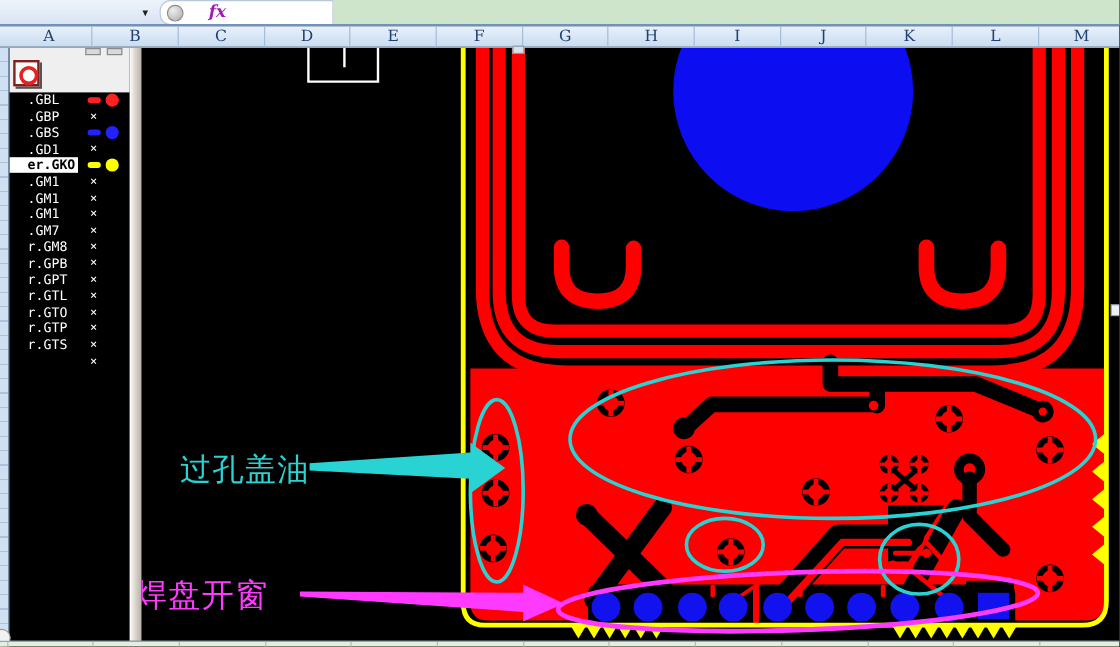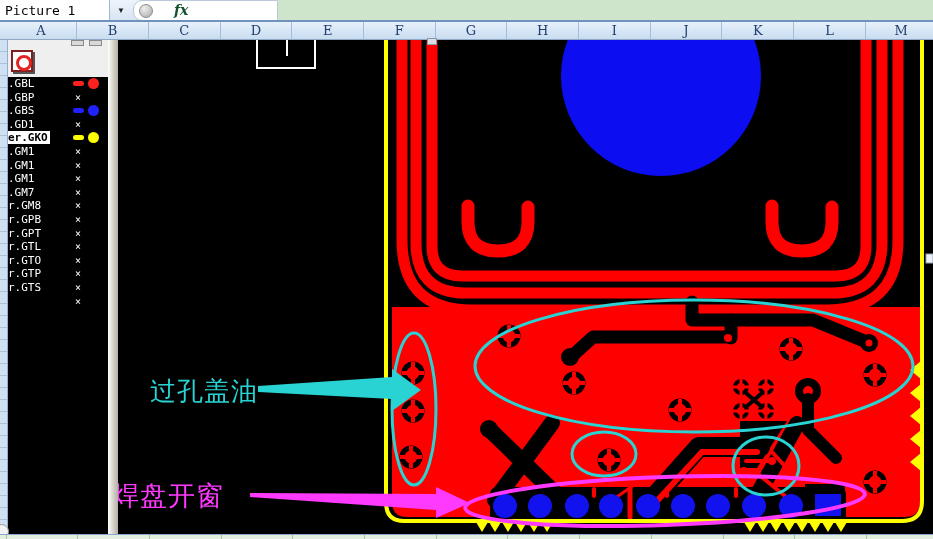--- a/index.html
+++ b/index.html
@@ -11,21 +11,21 @@
   #namebox{position:absolute;left:0;top:0;width:110px;height:21px;background:#fff;
            border-right:1px solid #9fb6ce;font-family:"DejaVu Sans Mono",monospace;
            font-size:13px;color:#000;line-height:21px;padding-left:5px;box-sizing:border-box;}
   #namedrop{position:absolute;left:110px;top:0;width:22px;height:21px;text-align:center;
             line-height:21px;font-size:8px;color:#222;}
   #fbar{position:absolute;left:133px;top:0;width:145px;height:21px;background:#fff;
         border:1px solid #b9c9da;border-radius:9px 0 0 9px;box-sizing:border-box;}
   #fxball{position:absolute;left:5px;top:3px;width:14px;height:14px;border-radius:50%;
           background:radial-gradient(circle at 35% 30%,#efefef,#a8a8a8);border:1px solid #8d8d8d;box-sizing:border-box;}
   #fxlabel{position:absolute;left:40px;top:1px;font-family:"DejaVu Serif",serif;
-           font-style:italic;font-weight:bold;font-size:14px;color:#14532d;}
+           font-style:italic;font-weight:bold;font-size:14px;color:#a21caf;}
   #topgreen{position:absolute;left:278px;top:0;width:655px;height:21px;background:#cfe5cb;}
   #topedge{position:absolute;left:0;top:20px;width:933px;height:2px;background:#6f93bd;}
   
   #colhdr{position:absolute;left:0;top:22px;width:933px;height:18px;
           background:linear-gradient(#e7f1fb,#c9dcf0);border-bottom:1px solid #8fa8c4;box-sizing:border-box;}
   .colcell{position:absolute;top:0;width:71.7px;height:17px;text-align:center;
            font-family:"DejaVu Serif",serif;font-size:13px;color:#21406e;line-height:17px;
            border-right:1px solid #a6bdd8;box-sizing:border-box;}
   
   #rowsliver{position:absolute;left:0;top:40px;width:8px;height:499px;
@@ -38,41 +38,40 @@
   #layerpanel{position:absolute;left:8px;top:40px;width:100px;height:494px;background:#000;}
   #paneltop{position:absolute;left:0;top:0;width:100px;height:37px;background:#efefef;}
   #panelbtn1,#panelbtn2{position:absolute;top:0;width:13px;height:6px;background:#d9d9d9;border:1px solid #8a8a8a;box-sizing:border-box;}
   #panelbtn1{left:63px}#panelbtn2{left:81px}
   #cam-icon{position:absolute;left:3px;top:10px;width:22px;height:22px;background:#fdfdfd;
             border:2px solid #7e2020;box-shadow:2px 2px 0 #555;box-sizing:border-box;}
   #cam-icon i{position:absolute;left:3px;top:3px;width:10px;height:10px;border:3px solid #e32222;border-radius:50%;}
   #layerlist{position:absolute;left:0;top:37px;width:100px;}
   .lrow{position:relative;height:13.6px;line-height:13.6px;font-family:"DejaVu Sans Mono",monospace;
         font-size:11px;color:#fff;white-space:pre;}
-  .lrow .nm{padding:0 2px 0 0;}
+  .lrow .nm{padding:0 2px 0 15px;}
   .lrow.sel .nm{background:#fff;color:#000;font-weight:bold;text-align:right;}
   .lrow .dash{position:absolute;right:24px;top:4px;width:11px;height:5px;border-radius:3px;}
   .lrow .dot{position:absolute;right:9px;top:1px;width:11px;height:11px;border-radius:50%;}
   .lrow .xmark{position:absolute;right:27px;top:0;color:#fff;font-size:10px;}
   #scrollstrip{position:absolute;left:108px;top:40px;width:10px;height:494px;
                background:linear-gradient(90deg,#ffffff,#dcd8d0 45%,#b4b0a8);}
   
   #bottomcells{position:absolute;left:0;top:534px;width:933px;height:5px;background:#e2eedf;
                border-top:1px solid #88a8cc;box-sizing:border-box;}
   #bottomcells .vline{position:absolute;top:0;width:1px;height:5px;background:#a9c2a9;}
   svg{position:absolute;left:0;top:0;}
   svg text{font-family:"DejaVu Sans","Liberation Sans",sans-serif;}
 </style>
 </head>
 <body>
 
 <div id="stage">
 
   <div id="topbar">
-    <div id="namebox">Picture 1</div>
     <div id="namedrop">▼</div>
     <div id="fbar">
       <div id="fxball"></div>
       <div id="fxlabel">fx</div>
     </div>
     <div id="topgreen"></div>
     <div id="topedge"></div>
   </div>
 
   <div id="colhdr">

